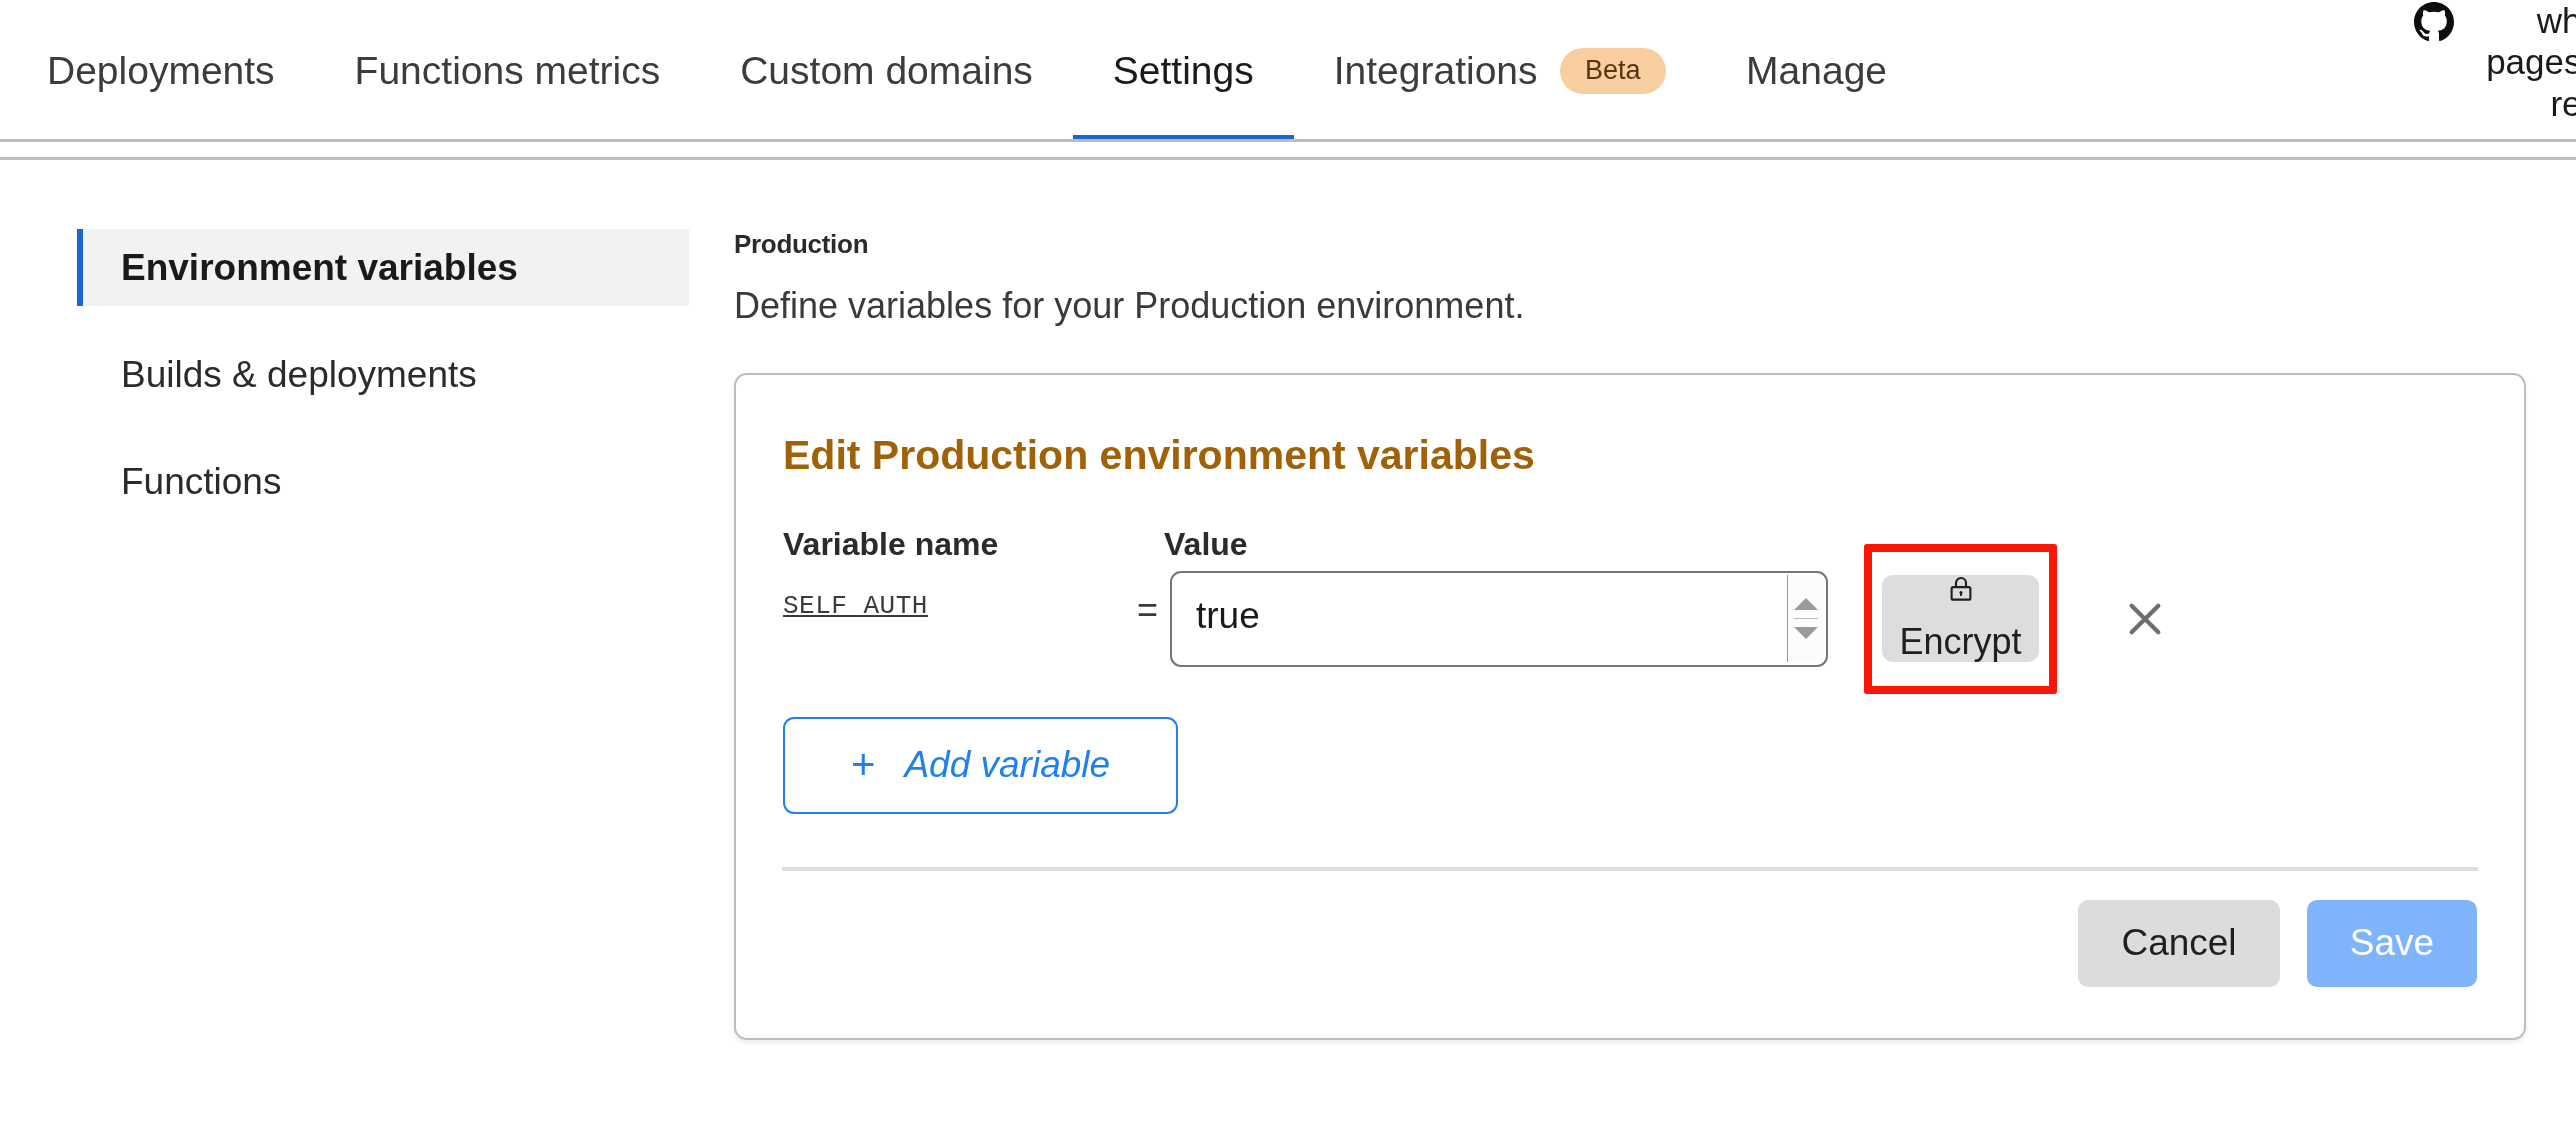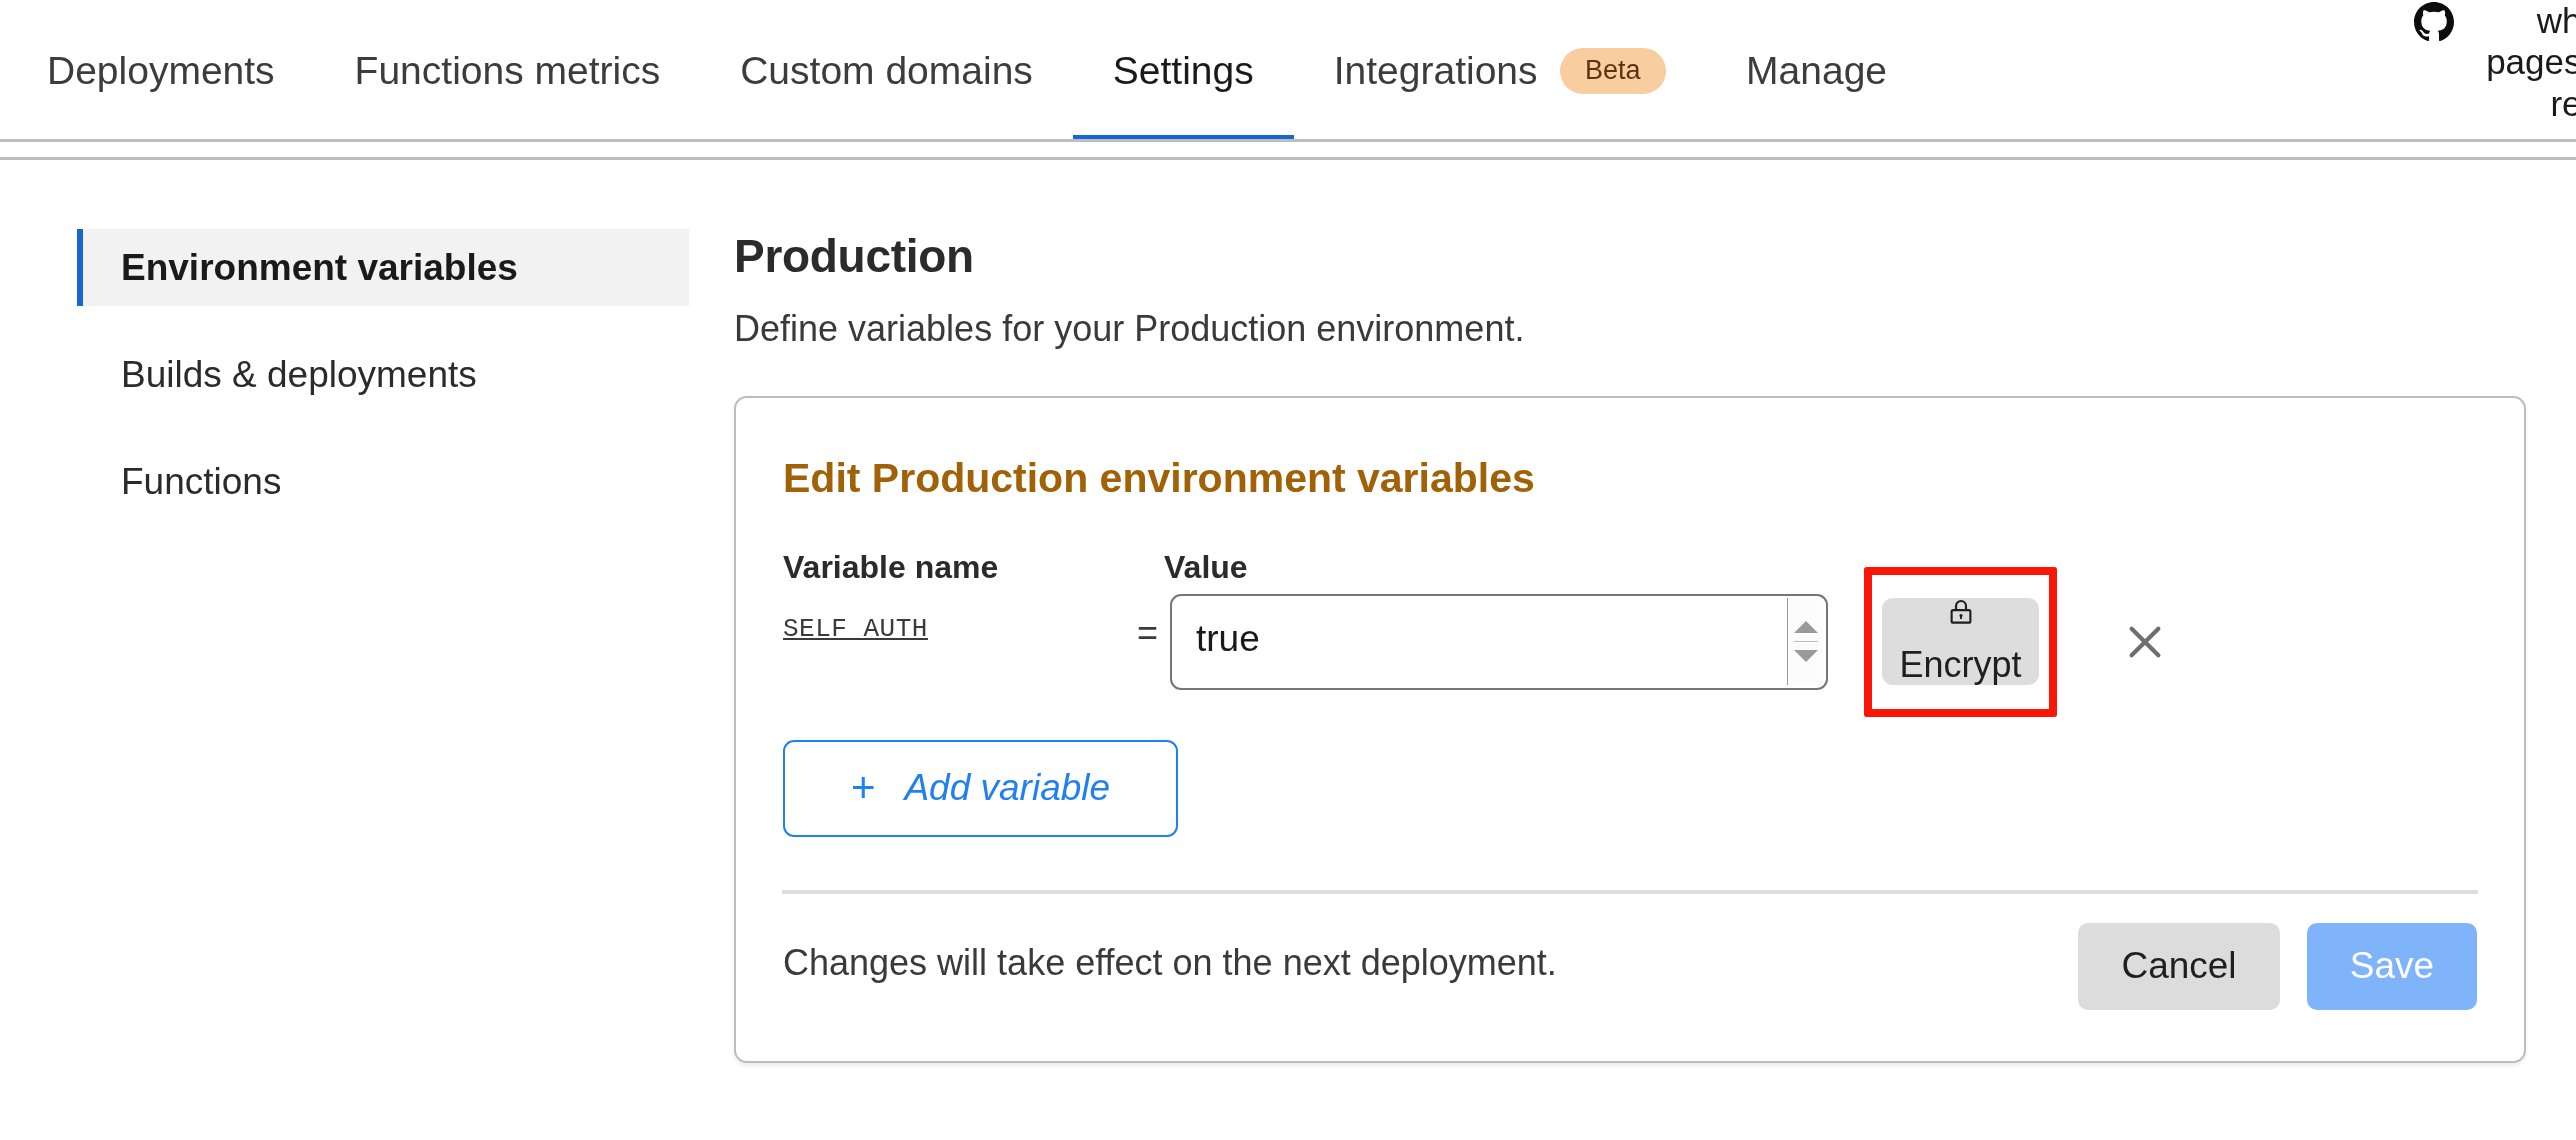--- a/index.html
+++ b/index.html
@@ -137,21 +137,21 @@
   .side-gap { height: 30px; }
 
   
   .main {
     position: absolute;
     left: 734px;
     top: 87px;
     right: 50px;
   }
   .main-title {
-    font-size: 46px;
+    font-size: 26px;
     font-weight: bold;
     color: #2b2b2b;
     letter-spacing: -0.3px;
   }
   .main-sub {
     margin-top: 24.6px;
     font-size: 36px;
     color: #3a3a3a;
   }
 
@@ -480,21 +480,20 @@
 
       </div>
 
       <button class="add-var-btn">
         <span class="plus-icon">+</span>
         <span class="add-var-label">Add variable</span>
       </button>
 
       <div class="card-divider"></div>
 
-      <div class="footer-note">Changes will take effect on the next deployment.</div>
 
       <div class="footer-actions">
         <button class="btn-cancel">Cancel</button>
         <button class="btn-save">Save</button>
       </div>
 
     </div>
   </div>
 </div>
 

